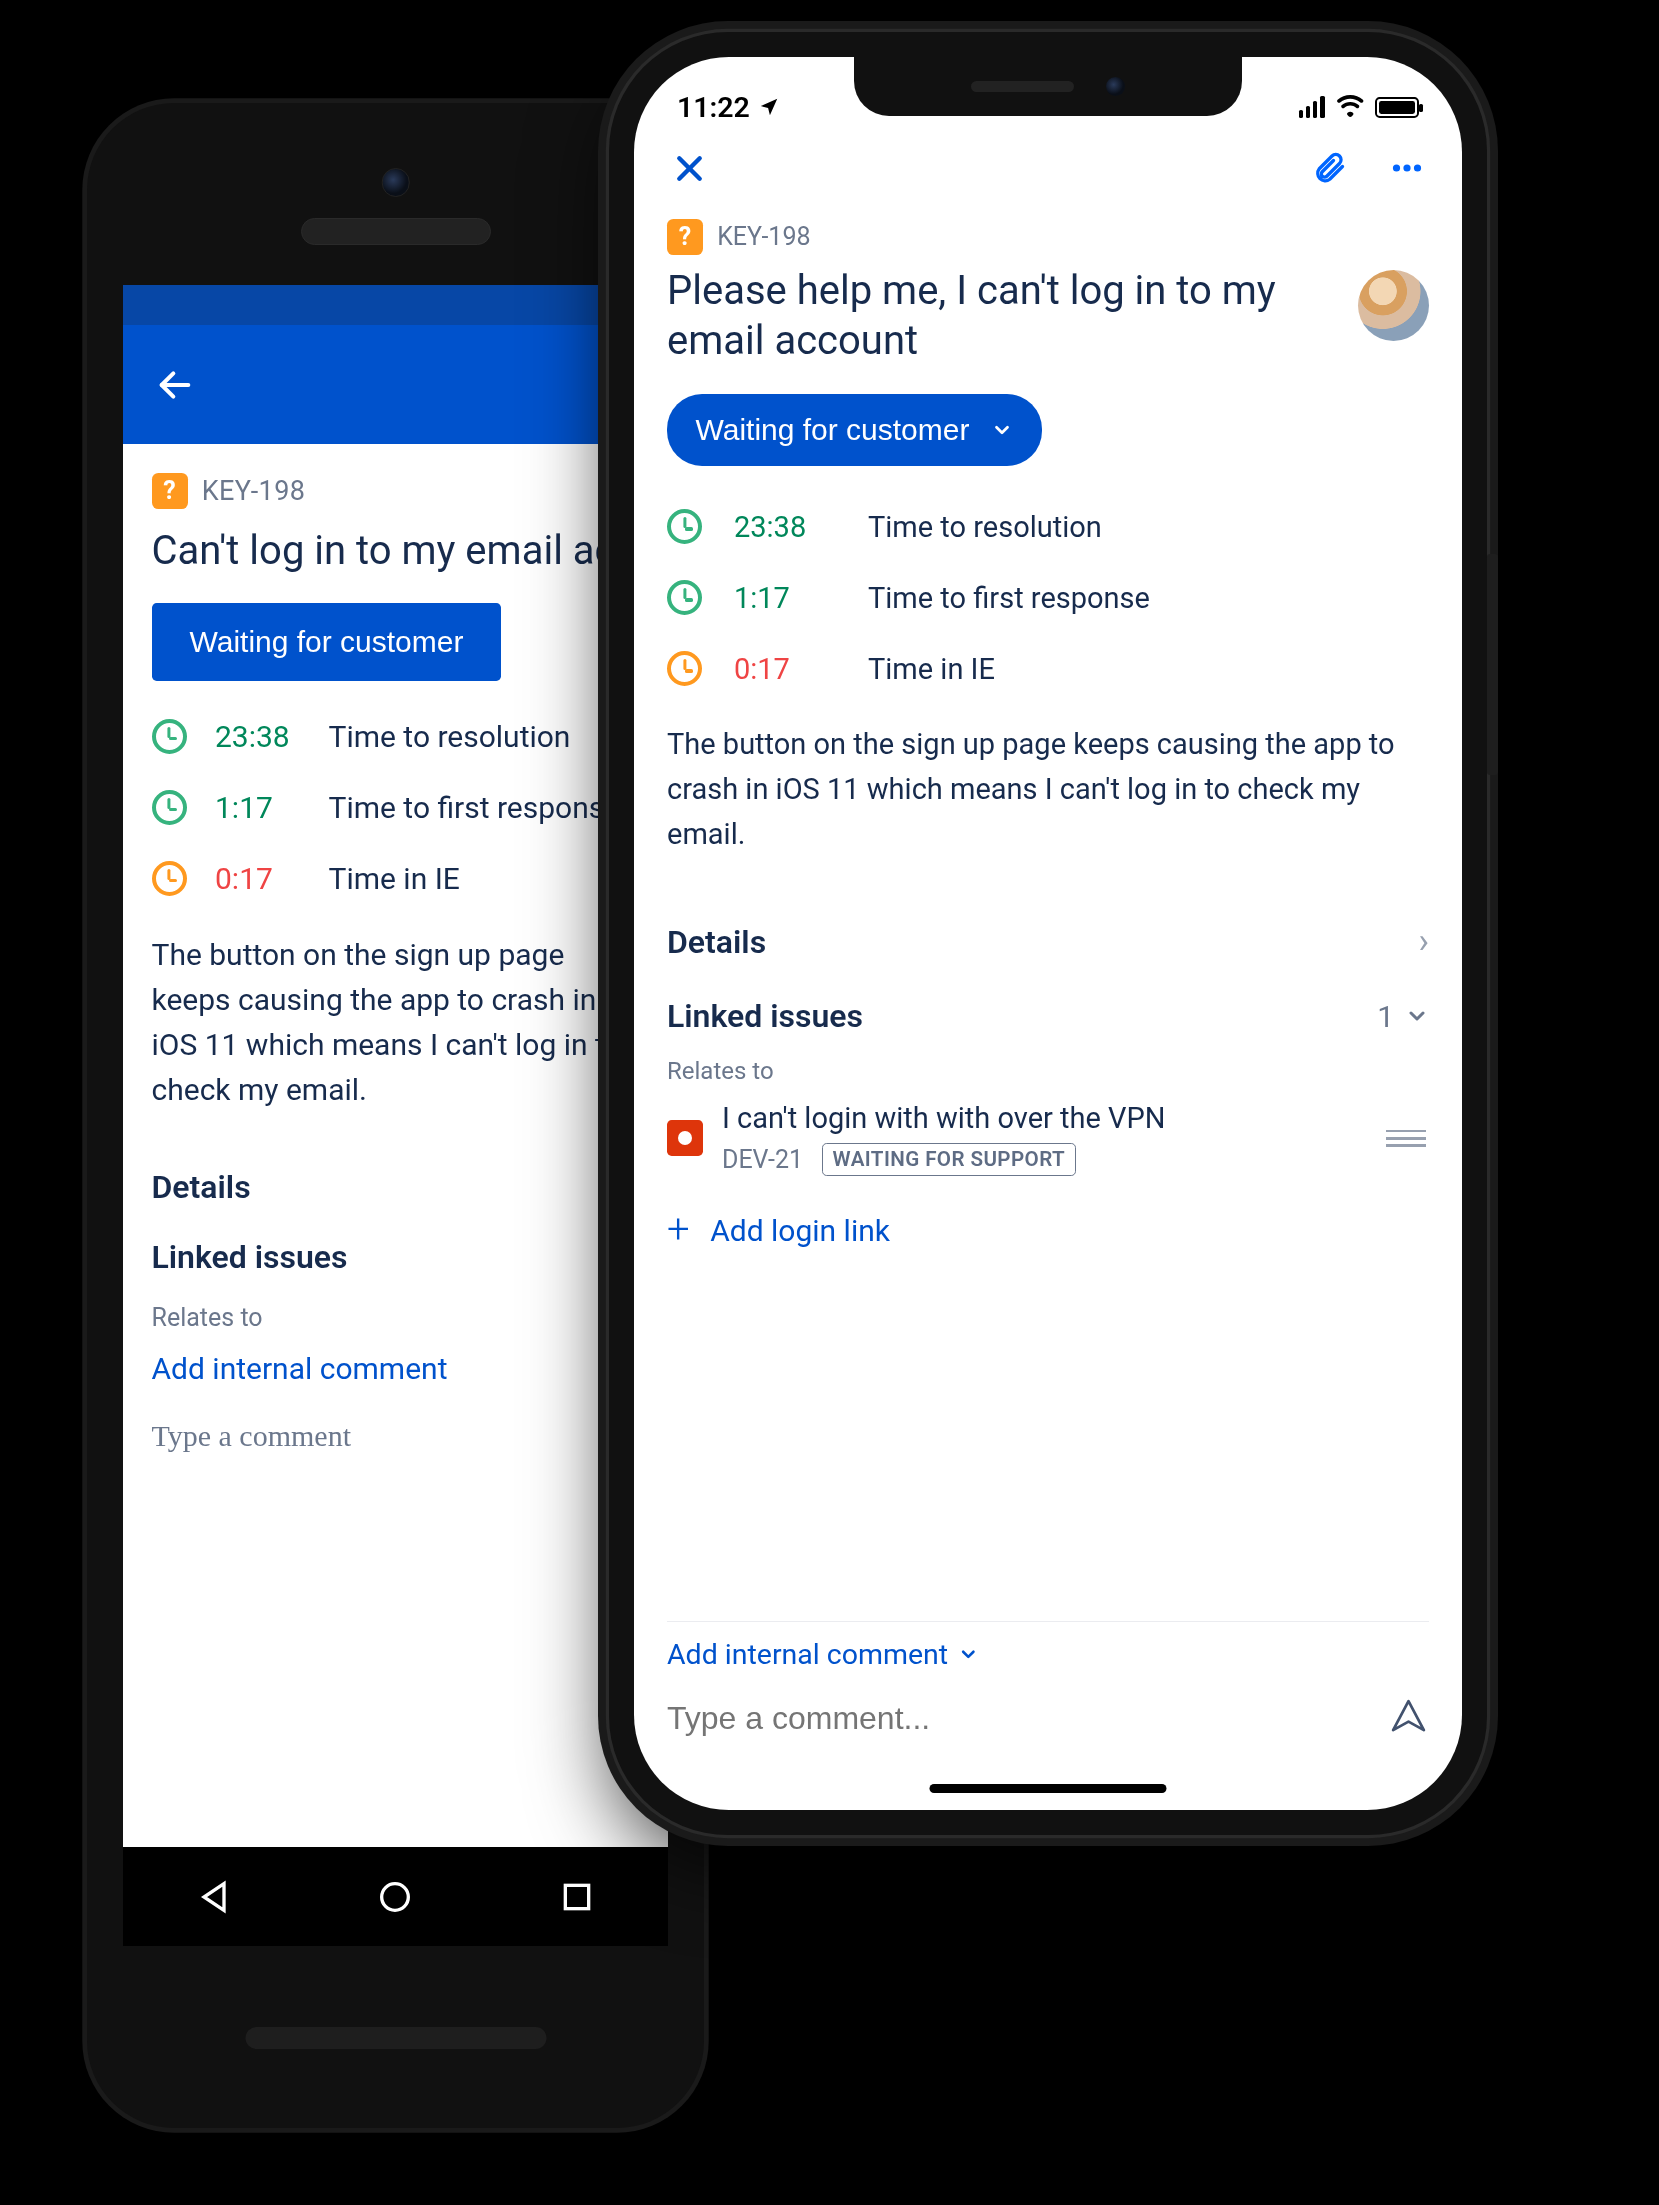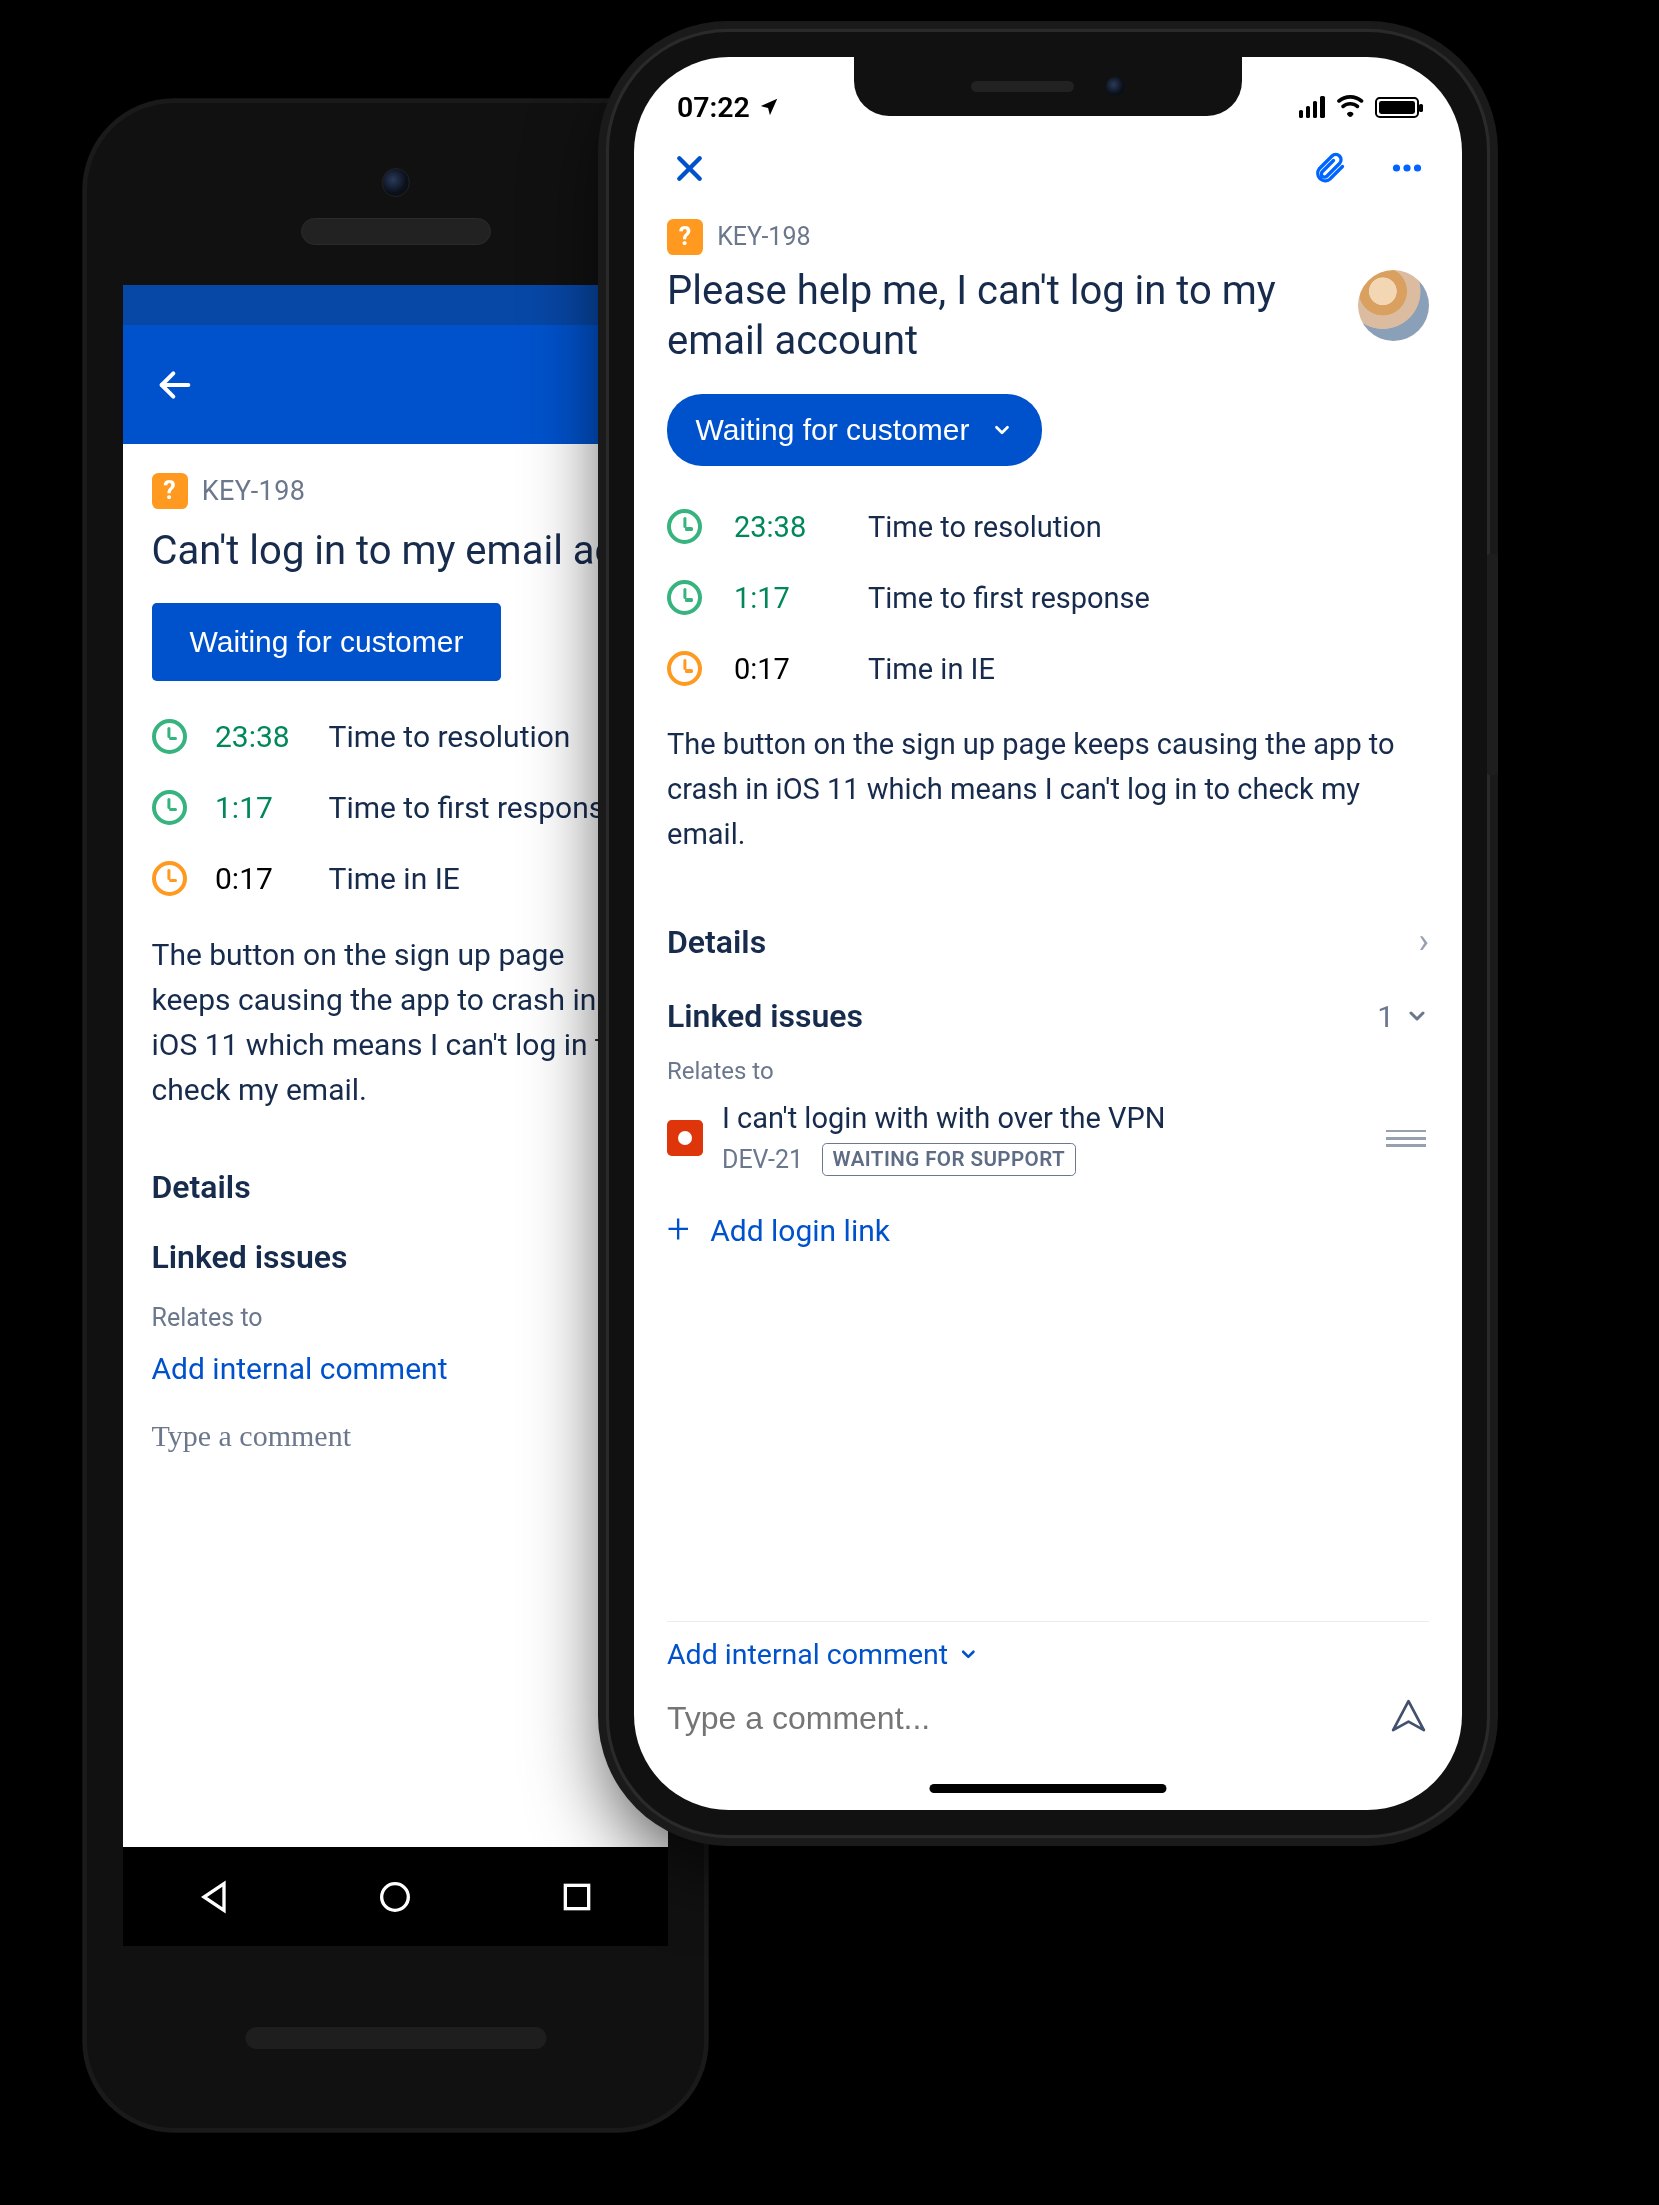--- a/index.html
+++ b/index.html
@@ -123,21 +123,21 @@
   }
   .sla-clock::before, .sla-clock::after {
     content: ""; position: absolute; background: currentColor; border-radius: 1.6px;
   }
   .sla-clock::before { width: 3.2px; height: 11px; left: 50%; top: 4px; transform: translateX(-50%); }
   .sla-clock::after  { width: 8px; height: 3.2px; left: 50%; top: 14.2px; }
   .sla-green { color: #36B37E; border-color: #36B37E; }
   .sla-orange { color: #FF991F; border-color: #FF991F; }
   .android-sla-time { width: 142px; padding-left: 28.5px; font-weight: 400; }
   .android-sla-green-text { color: #00875A; }
-  .android-sla-orange-text { color: #000000; }
+  .android-sla-orange-text { color: #ef4444; }
   .android-sla-label { color: #172B4D; }
   .android-desc {
     font-size: 30px;
     line-height: 1.5;
     color: #172B4D;
     margin-bottom: 40px;
   }
   .android-row-heading {
     font-size: 32px;
     font-weight: 600;
@@ -491,21 +491,21 @@
   <div class="ios-side-btn"></div>
   <div class="ios-screen">
 
     <div class="ios-notch">
       <div class="speaker"></div>
       <div class="cam"></div>
     </div>
 
     <div class="ios-statusbar">
       <div class="ios-status-left">
-        <span>07:22</span>
+        <span>11:22</span>
         <svg viewBox="0 0 24 24" width="22" height="22" fill="#000">
           <path d="M3 11 L21 3 L13 21 L11 13 Z"></path>
         </svg>
       </div>
       <div class="ios-status-right">
         <div class="ios-signal">
           <span></span>
             <span></span>
             <span></span>
             <span></span>

